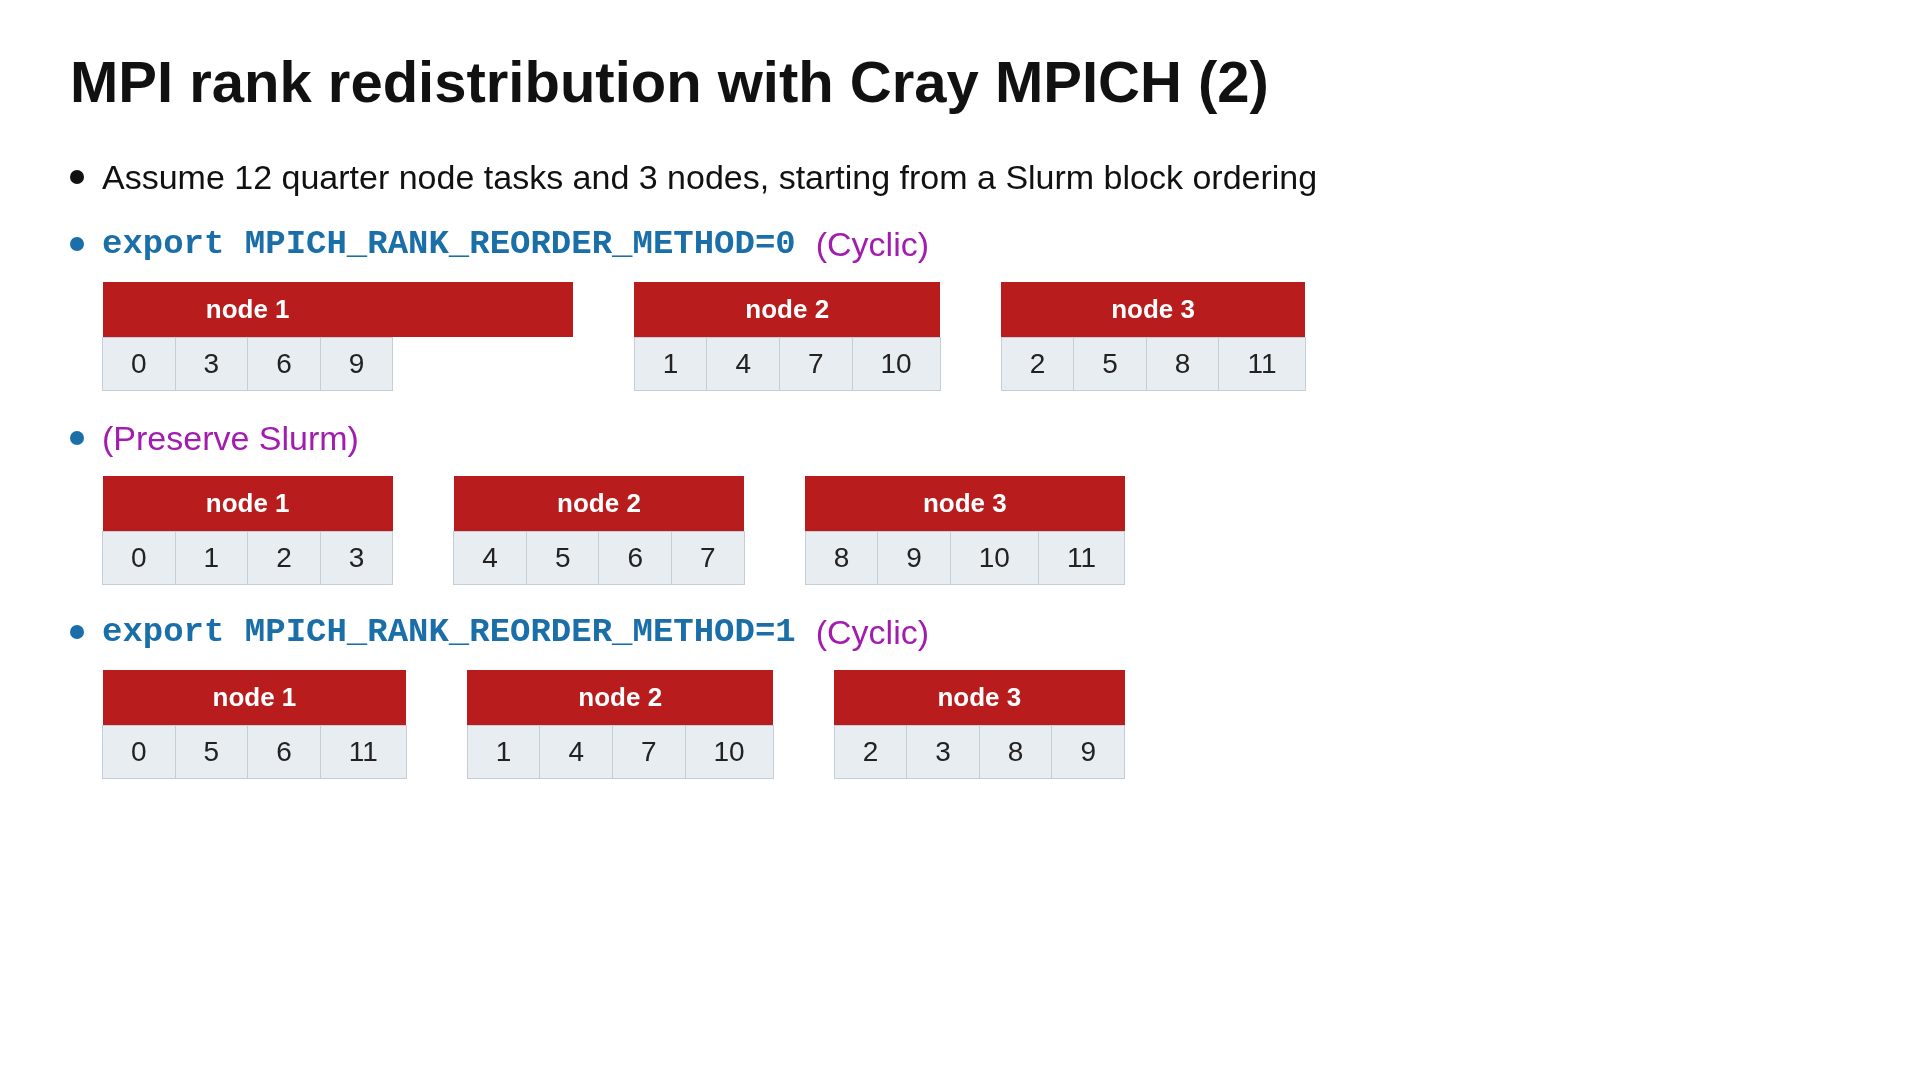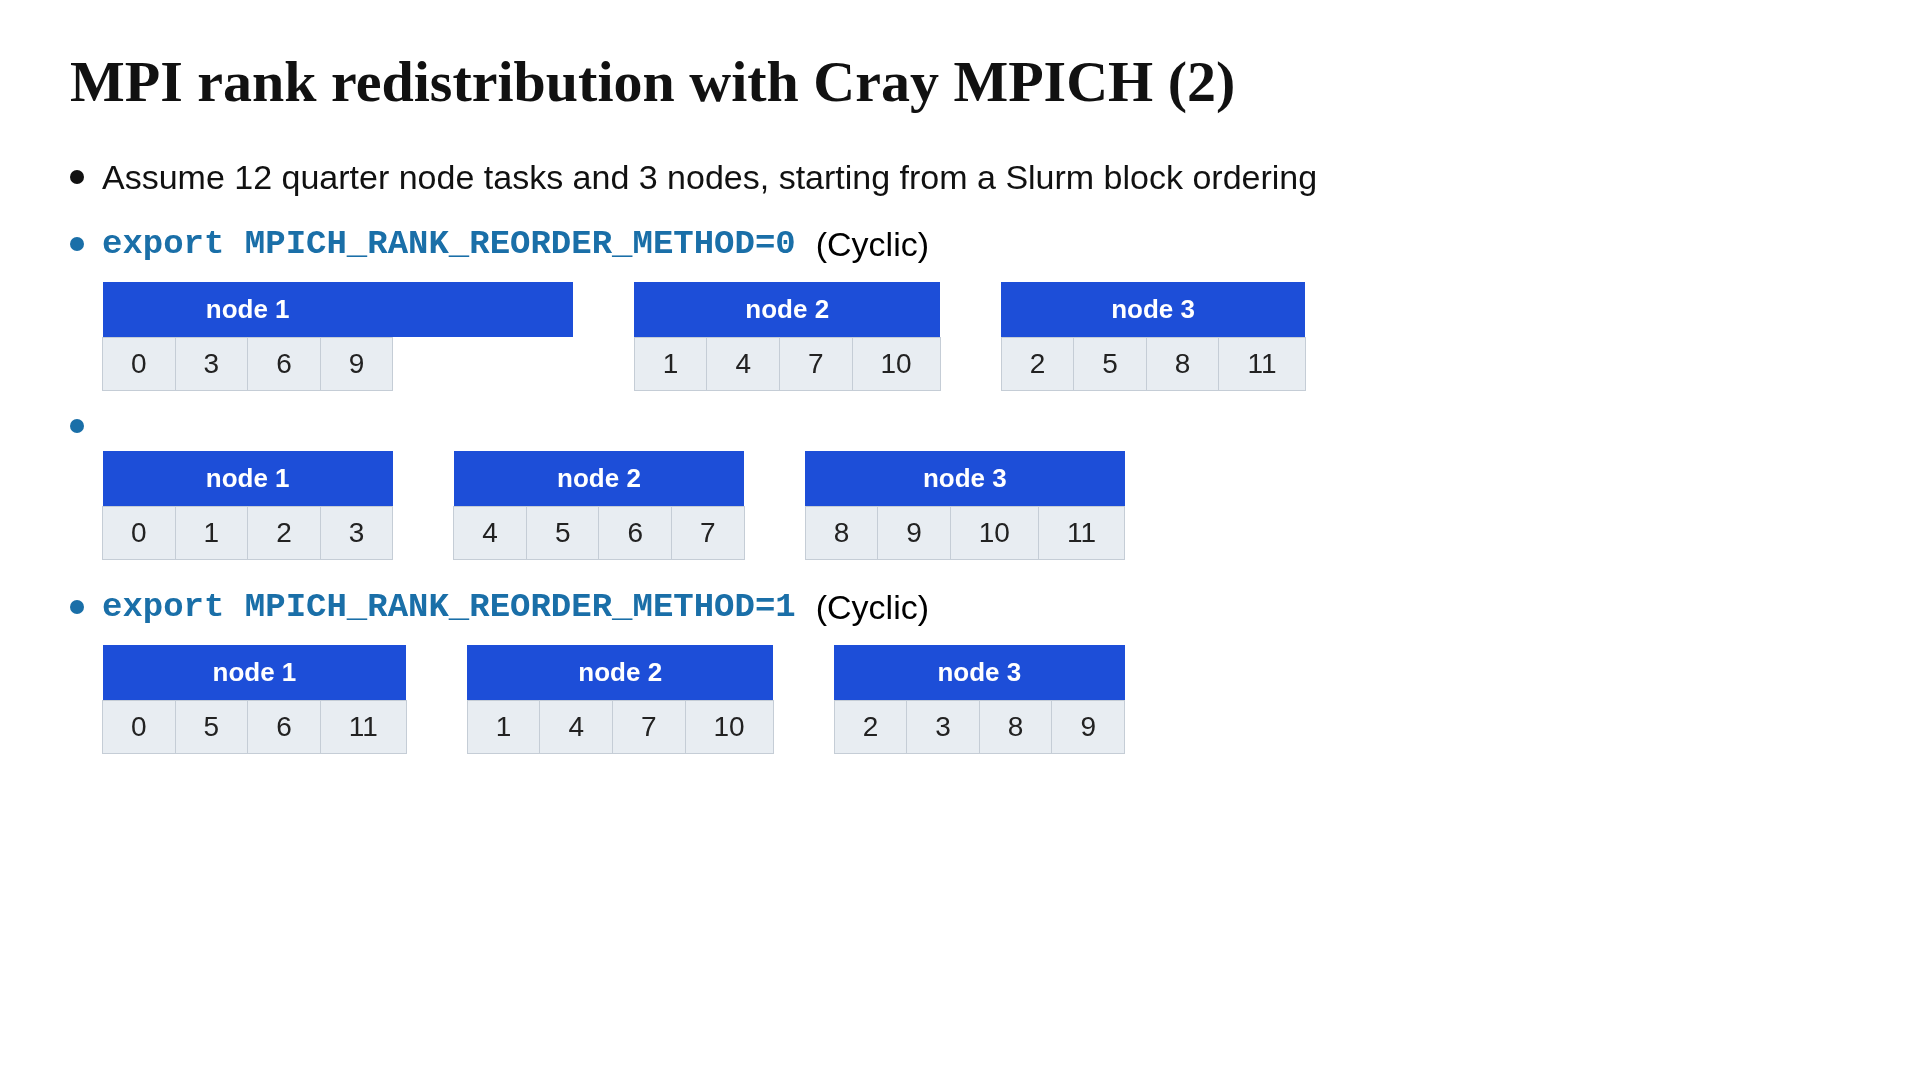--- a/index.html
+++ b/index.html
@@ -19,21 +19,20 @@
       padding: 50px 70px 50px 70px;
       position: relative;
     }
 
     .title {
       font-size: 58px;
       font-weight: 900;
       color: #111111;
       margin-bottom: 40px;
       line-height: 1.1;
-      font-family: Liberation Serif, serif;
     }
 
     .logo {
       position: absolute;
       top: 40px;
       right: 70px;
       border: 3px solid #111111;
       padding: 10px 22px;
       font-size: 52px;
       font-weight: 700;
@@ -74,36 +73,36 @@
     .code-text {
       font-family: 'Courier New', Courier, monospace;
       font-size: 34px;
       font-weight: 700;
       color: #1a6fa8;
       margin-right: 20px;
     }
 
     .desc-text {
       font-size: 34px;
-      color: #000000;
+      color: #a21caf;
     }
 
     .tables-row {
       display: flex;
       gap: 60px;
       margin-left: 32px;
     }
 
     .node-table {
       border-collapse: collapse;
       min-width: 260px;
     }
 
     .node-table th {
-      background: #1d4ed8;
+      background: #b91c1c;
       color: #ffffff;
       font-size: 26px;
       font-weight: 700;
       text-align: center;
       padding: 12px 30px;
       border: none;
     }
 
     .node-table td {
       background: #e8edf2;
@@ -196,20 +195,21 @@
             <td>11</td>
           </tr>
             </tbody>
         </table>
       </div>
     </div>
 
     <div class="bullet-item">
       <div class="bullet-text">
         <div class="bullet-dot bullet-dot-blue"></div>
+        <span class="desc-text">(Preserve Slurm)</span>
       </div>
       <div class="tables-row">
         <table class="node-table">
           <thead>
               <tr>
                 <th colspan="4">node 1</th>
               </tr>
             </thead>
           <tbody>
               <tr>

